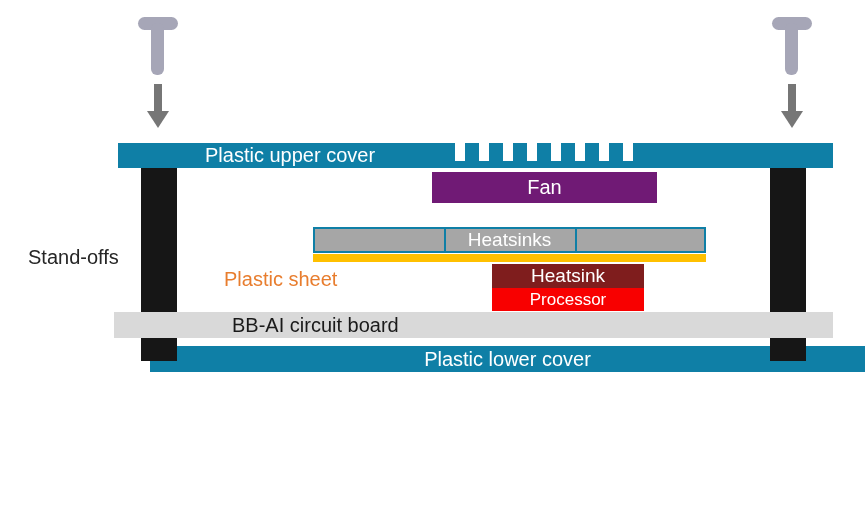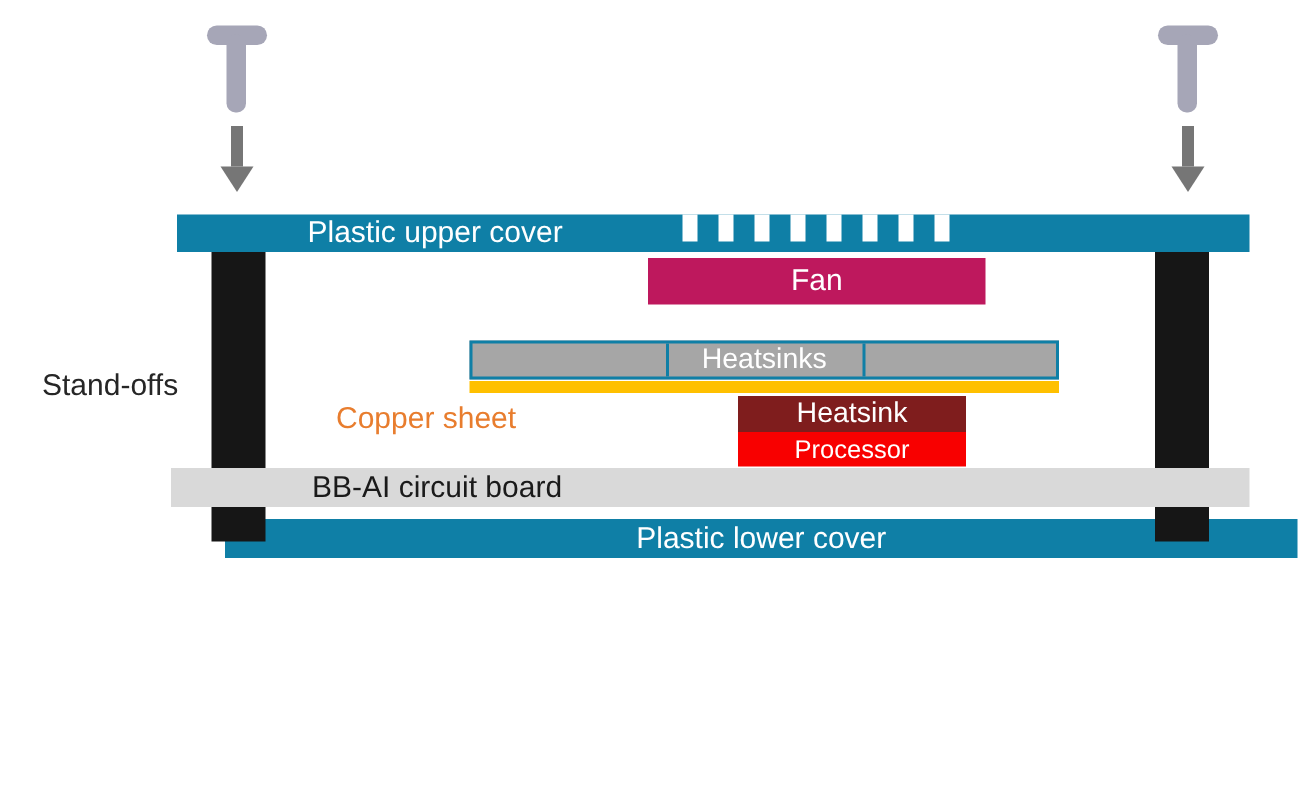--- a/index.html
+++ b/index.html
@@ -15,21 +15,21 @@
   .cover{
     background:#0f7fa6;color:#ffffff;
     font-size:20px;
   }
   .upper-cover{left:118px;top:143px;width:715px;height:25px;line-height:25px;padding-left:87px;box-sizing:border-box;}
   .lower-cover{left:118px;top:346px;width:715px;height:26px;line-height:26px;text-align:center;margin-left:32px;}
   .vents{left:455px;top:143px;height:18px;display:flex;gap:14px;}
   .vent{width:10px;height:18px;background:#ffffff;}
   .fan{
     left:432px;top:172px;width:225px;height:31px;
-    background:#be185d;color:#ffffff;font-size:20px;line-height:31px;text-align:center;
+    background:#701a75;color:#ffffff;font-size:20px;line-height:31px;text-align:center;
   }
   .standoff{width:36px;top:168px;height:193px;background:#161616;z-index:1;}
   .standoff-left{left:141px;}
   .standoff-right{left:770px;}
   .heatsinks{
     left:313px;top:227px;width:393px;height:26px;
     background:#a6a6a6;border:2px solid #0f7fa6;box-sizing:border-box;
     color:#ffffff;font-size:19px;line-height:22px;text-align:center;
   }
   .hs-divider{position:absolute;top:0;width:2px;height:22px;background:#0f7fa6;}
@@ -40,21 +40,21 @@
     left:492px;top:264px;width:152px;height:24px;
     background:#7f1d1d;color:#ffffff;font-size:19px;line-height:24px;text-align:center;
   }
   .processor{
     left:492px;top:288px;width:152px;height:23px;
     background:#f80000;color:#ffffff;font-size:17px;line-height:23px;text-align:center;
   }
   .board{
     left:114px;top:312px;width:719px;height:26px;
     background:#d9d9d9;color:#1a1a1a;font-size:20px;line-height:26px;
-    padding-left:94px;box-sizing:border-box;z-index:2;
+    padding-left:118px;box-sizing:border-box;z-index:2;
   }
   
   .standoffs-label{left:28px;top:246px;font-size:20px;color:#262626;}
   .copper-label{left:224px;top:268px;font-size:20px;color:#e87d2e;}
   
   .screw{width:40px;height:62px;}
   .screw .bar{position:absolute;left:0;width:40px;height:13px;border-radius:7px;background:#a6a6b7;}
   .screw .stem{position:absolute;left:13px;width:13px;height:52px;border-radius:6px;background:#a6a6b7;}
   .screw-top .bar{top:0;}
   .screw-top .stem{top:6px;}
@@ -123,21 +123,21 @@
   <div class="abs standoff standoff-right"></div>
   <div class="abs standoffs-label">Stand-offs</div>
 
   <div class="abs heatsinks">
     <div class="hs-divider hs-div-1"></div>
     <div class="hs-divider hs-div-2"></div>
     <span>Heatsinks</span>
   </div>
 
   <div class="abs copper"></div>
-  <div class="abs copper-label">Copper sheet</div>
+  <div class="abs copper-label">Plastic sheet</div>
 
   <div class="abs heatsink-small">
     <span>Heatsink</span>
   </div>
   <div class="abs processor">
     <span>Processor</span>
   </div>
 
   <div class="abs board">
     <span>BB-AI circuit board</span>

